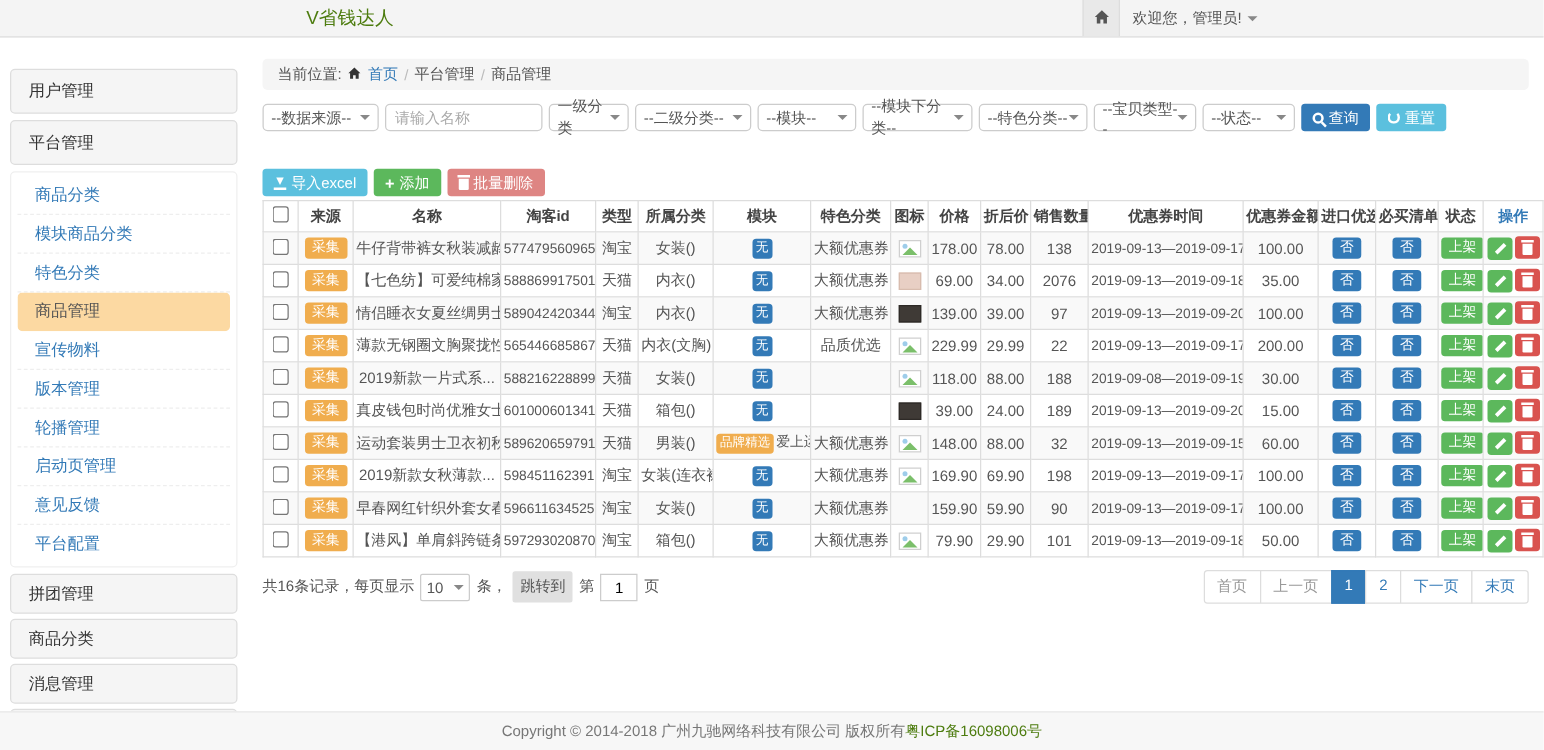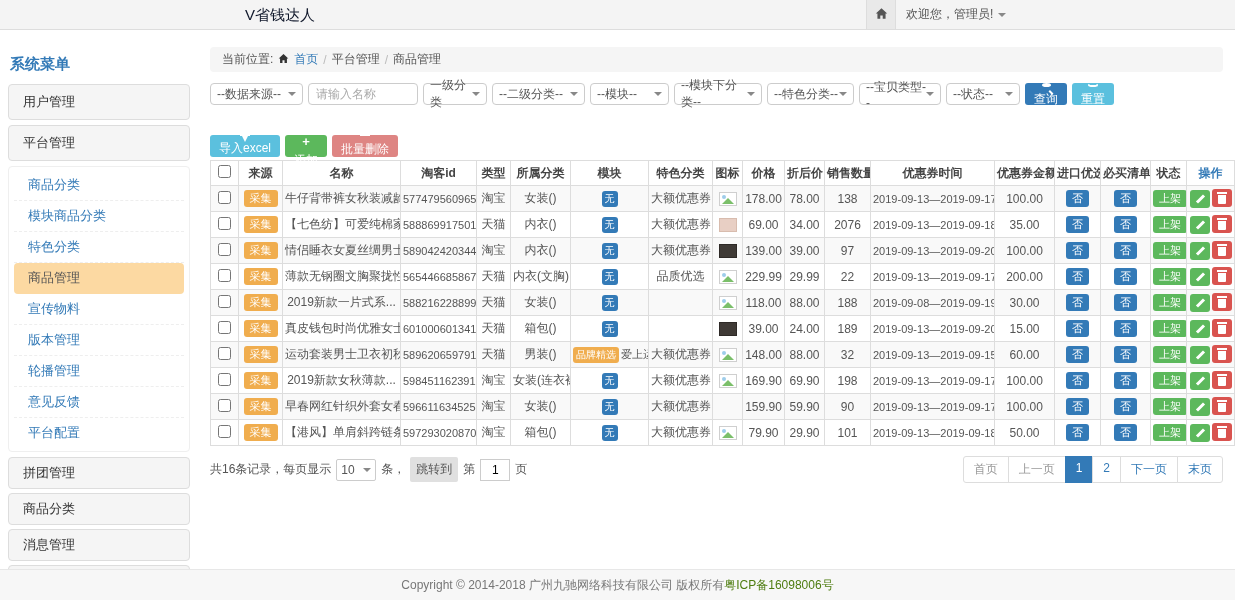--- a/index.html
+++ b/index.html
@@ -5,21 +5,21 @@
   * { margin:0; padding:0; box-sizing:border-box; }
   html,body { width:1235px; height:600px; overflow:hidden; }
   body {
     position:relative;
     font-family:"Liberation Sans","DejaVu Sans",sans-serif;
     font-size:12px; color:#555; background:#fff;
   }
   
   .topbar { position:absolute; top:0; left:0; width:100%; height:30px;
     background:#f4f4f4; border-bottom:1px solid #ddd; z-index:20; }
-  .app-title { position:absolute; left:245px; top:0; line-height:29px; font-size:15px; color:#0f172a; }
+  .app-title { position:absolute; left:245px; top:0; line-height:29px; font-size:15px; color:#4d7c0f; }
   .home-btn { position:absolute; left:866px; top:0; width:30px; height:29px; background:#e9e9e9;
     border-left:1px solid #ddd; border-right:1px solid #ddd;
     display:flex; align-items:center; justify-content:center; cursor:pointer; }
   .welcome { position:absolute; left:906px; top:0; height:29px; display:flex; align-items:center; gap:5px;
     color:#555; cursor:pointer; }
   .caret { width:0; height:0; border-left:4px solid transparent; border-right:4px solid transparent;
     border-top:4px solid #888; display:inline-block; }
   
   .sidebar { position:absolute; left:8px; top:55px; width:182px; z-index:1; }
   .sidebar-title { color:#337ab7; font-size:15px; font-weight:bold; margin:0 0 10px 2px; }
@@ -36,24 +36,24 @@
   .breadcrumb { background:#f5f5f5; border-radius:4px; padding:4px 12px; color:#555;
     display:flex; align-items:center; gap:5px; }
   .breadcrumb .link { color:#337ab7; cursor:pointer; }
   .breadcrumb .sep { color:#bbb; }
   .filters { display:flex; align-items:center; gap:5px; margin-top:11px; }
   .select-box { height:22px; border:1px solid #ccc; border-radius:4px; background:#fff;
     display:flex; align-items:center; justify-content:space-between; padding:0 6px; color:#555; cursor:pointer; }
   .text-input { height:22px; border:1px solid #ccc; border-radius:4px; padding:0 7px;
     font-size:12px; color:#555; font-family:inherit; }
   .text-input::placeholder { color:#aaa; }
-  .w75{width:93px}.w114{width:110px}.w76{width:64px}.w79{width:79px}.w88{width:88px}
+  .w75{width:93px}.w114{width:126px}.w76{width:64px}.w79{width:79px}.w88{width:88px}
   .w87{width:87px}.w82{width:82px}.w62{width:74px}
   .btn { height:22px; border:none; border-radius:3px; color:#fff; font-size:12px; font-family:inherit;
-    display:inline-flex; align-items:center; gap:4px; padding:0 9px; cursor:pointer;flex-direction:column; }
+    display:inline-flex; align-items:center; gap:4px; padding:0 9px; cursor:pointer; }
   .btn-primary{background:#337ab7}
   .btn-info{background:#5bc0de}
   .btn-success{background:#5cb85c}
   .btn-danger-soft{background:#de8583}
   .toolbar { display:flex; gap:5px; margin-top:30px; }
   
   .ic-search{width:9px;height:9px;border:2px solid #fff;border-radius:50%;position:relative;display:inline-block}
   .ic-search::after{content:"";position:absolute;width:2px;height:5px;background:#fff;transform:rotate(-45deg);left:6px;top:5px}
   .ic-refresh{width:10px;height:10px;border:2px solid #fff;border-top-color:transparent;border-radius:50%;display:inline-block}
   .ic-import{display:inline-block;position:relative;width:10px;height:11px}
@@ -119,21 +119,20 @@
         </svg>
     </span>
   </div>
   <div class="welcome">
     <span>欢迎您，管理员!</span>
     <span class="caret"></span>
   </div>
 </div>
 
 <div class="sidebar">
-  <div class="sidebar-title">系统菜单</div>
 
   <div>
 
   <div class="panel">
       <span>用户管理</span>
     </div>
       <div class="panel">
       <span>平台管理</span>
     </div>
     </div>
@@ -153,20 +152,23 @@
       <span>商品管理</span>
     </div>
       <div class="submenu-item">
       <span>宣传物料</span>
     </div>
       <div class="submenu-item">
       <span>版本管理</span>
     </div>
       <div class="submenu-item">
       <span>轮播管理</span>
+    </div>
+      <div class="submenu-item">
+      <span>启动页管理</span>
     </div>
       <div class="submenu-item">
       <span>意见反馈</span>
     </div>
       <div class="submenu-item">
       <span>平台配置</span>
     </div>
     </div>
 
   <div>

